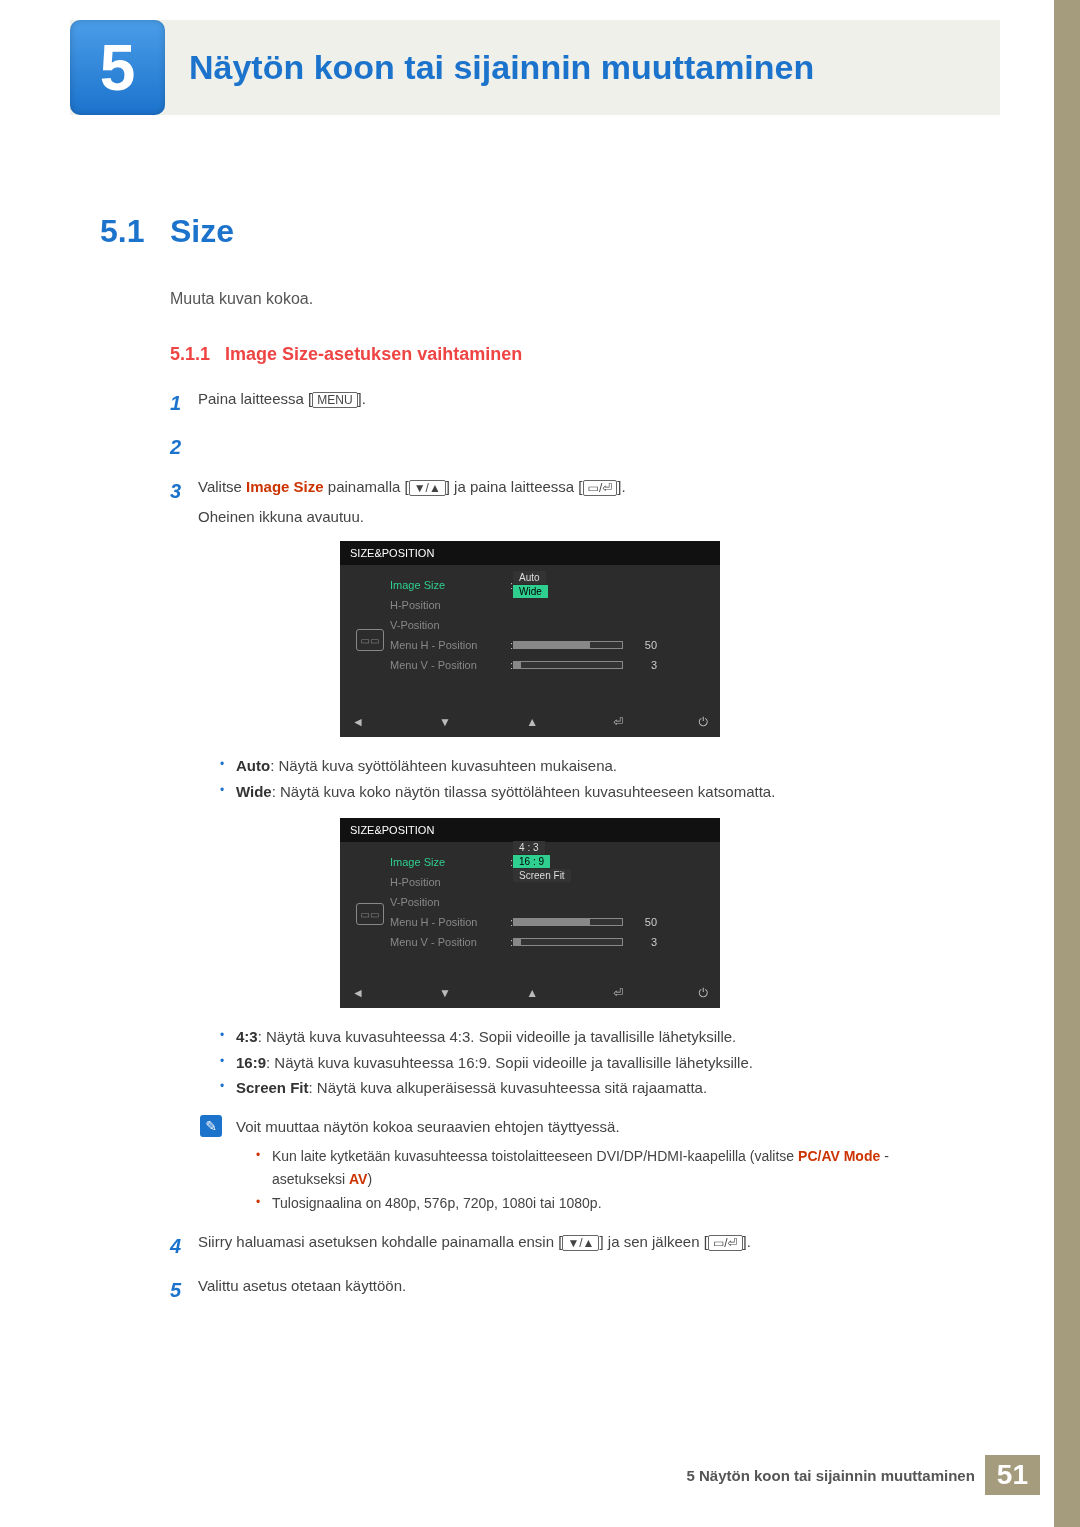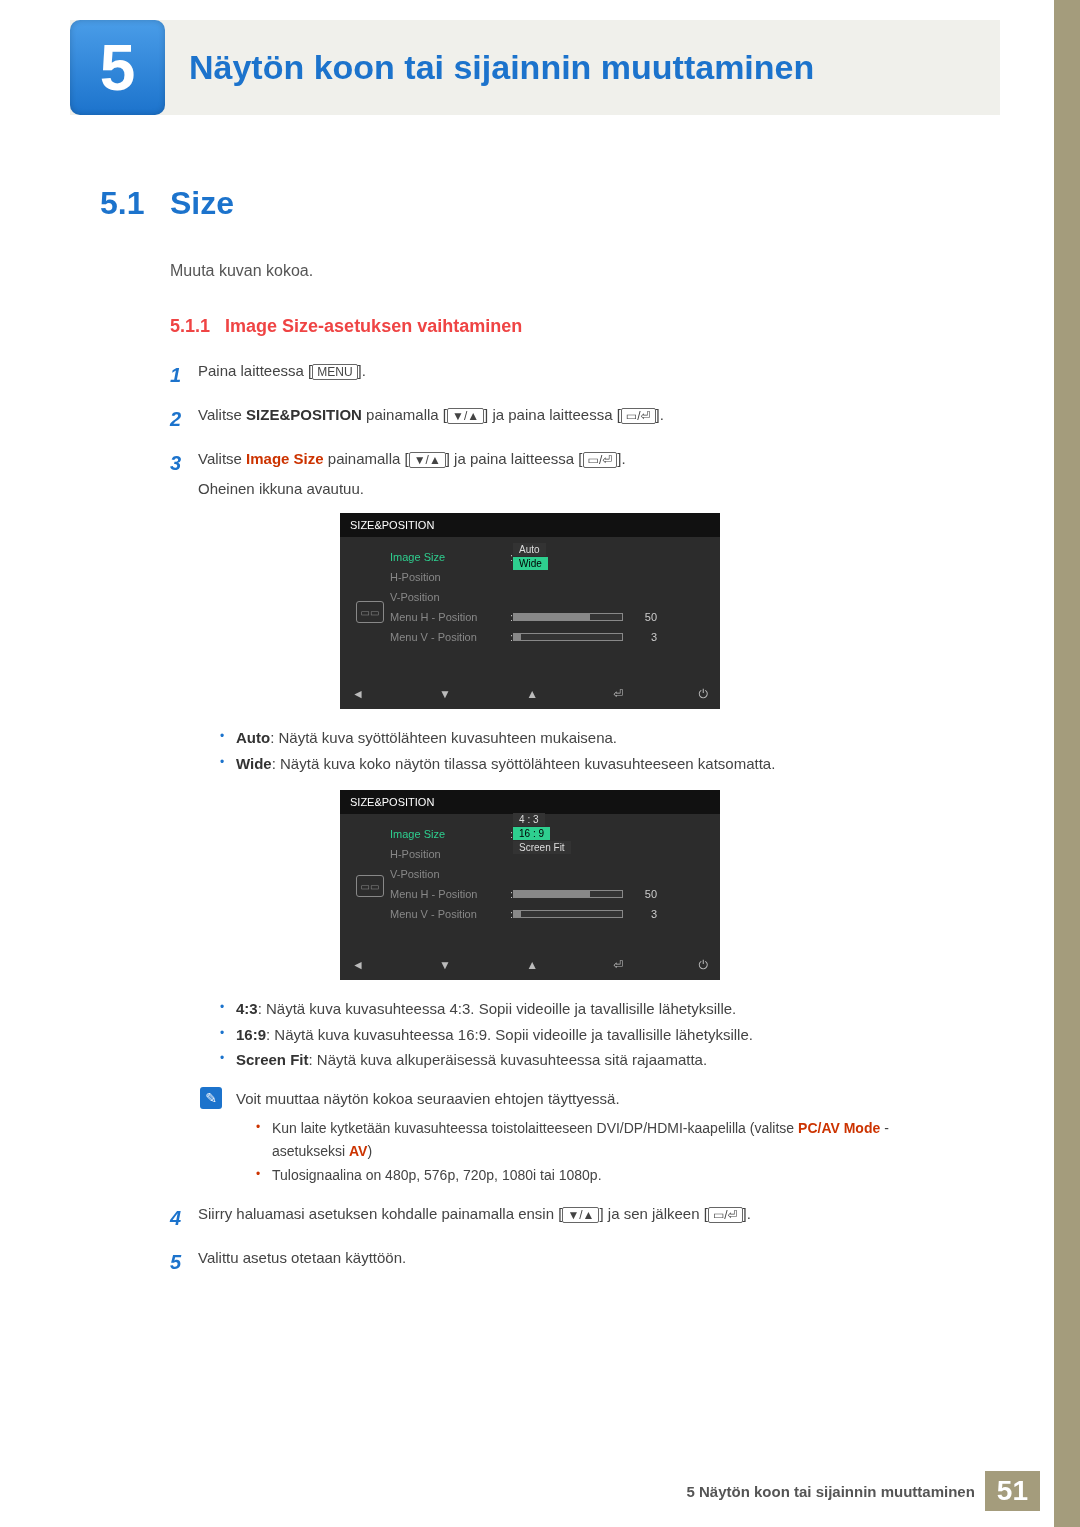--- a/index.html
+++ b/index.html
@@ -51,20 +51,21 @@
   }
   .content {
     position: absolute;
     left: 100px; top: 185px;
     width: 860px;
   }
   .section-line {
     display: flex;
     align-items: flex-start;
     margin-bottom: 40px;
+    margin-top: 28px;
   }
   .section-number {
     color: #1c73cc;
     font-size: 32px;
     font-weight: 600;
     width: 70px;
   }
   .section-title {
     color: #1c73cc;
     font-size: 32px;
@@ -204,21 +205,21 @@
   .sub-bullets { margin-left: 20px; margin-top:6px; }
   .sub-bullets li {
     list-style:none; position:relative; padding-left:16px;
     font-size:14px; line-height:1.7; color:#444;
   }
   .sub-bullets li::before {
     content:"•"; position:absolute; left:0; color:#cc3300; font-size:12px;
   }
   .footer {
     position:absolute;
-    right: 40px; bottom: 16px;
+    right: 40px; bottom: 32px;
     display:flex; align-items:center;
   }
   .footer-text { font-size:15px; color:#555; font-weight:600; margin-right:10px; }
   .footer-page {
     background:#a49c7c; color:#fff;
     font-size:28px; font-weight:bold;
     padding: 4px 12px;
   }
 </style>
 </head>
@@ -250,23 +251,20 @@
 
       <div class="step">
         <div class="step-num">1</div>
         <div class="step-body">
           <span>Paina laitteessa [</span><span class="glyph-box">MENU</span><span>].</span>
         </div>
       </div>
 
       <div class="step">
         <div class="step-num">2</div>
-        <div class="step-body">
-          <span>Valitse </span><span class="bold-black">SIZE&amp;POSITION</span><span> painamalla [</span><span class="glyph-box">▼/▲</span><span>] ja paina laitteessa [</span><span class="glyph-box">▭/⏎</span><span>].</span>
-        </div>
       </div>
 
       <div class="step">
         <div class="step-num">3</div>
         <div class="step-body">
           <span>Valitse </span><span class="bold-red">Image Size</span><span> painamalla [</span><span class="glyph-box">▼/▲</span><span>] ja paina laitteessa [</span><span class="glyph-box">▭/⏎</span><span>].</span>
           <div style="margin-top:6px">Oheinen ikkuna avautuu.</div>
         </div>
       </div>
     </div>

